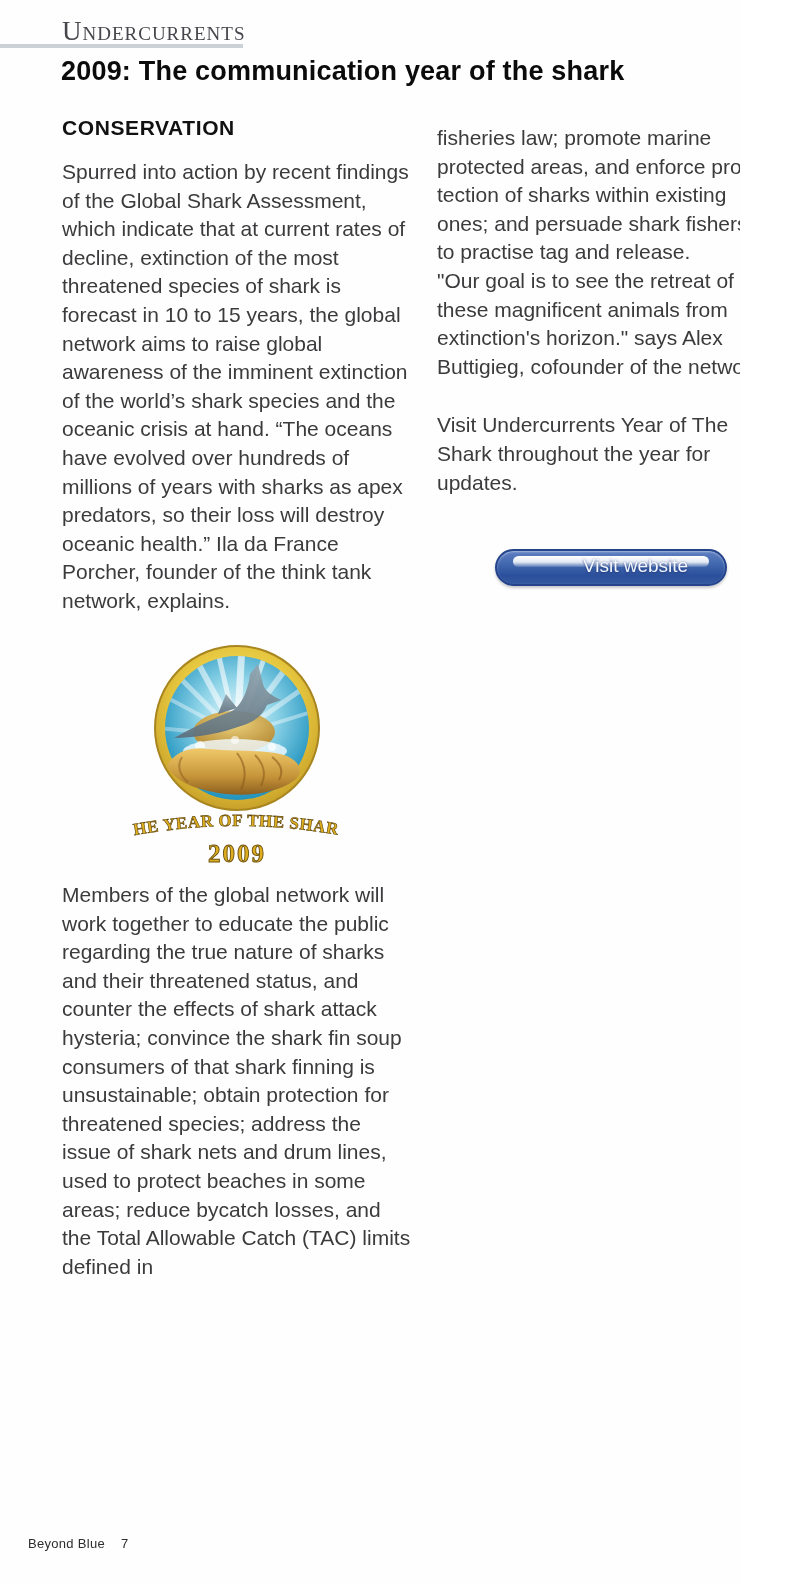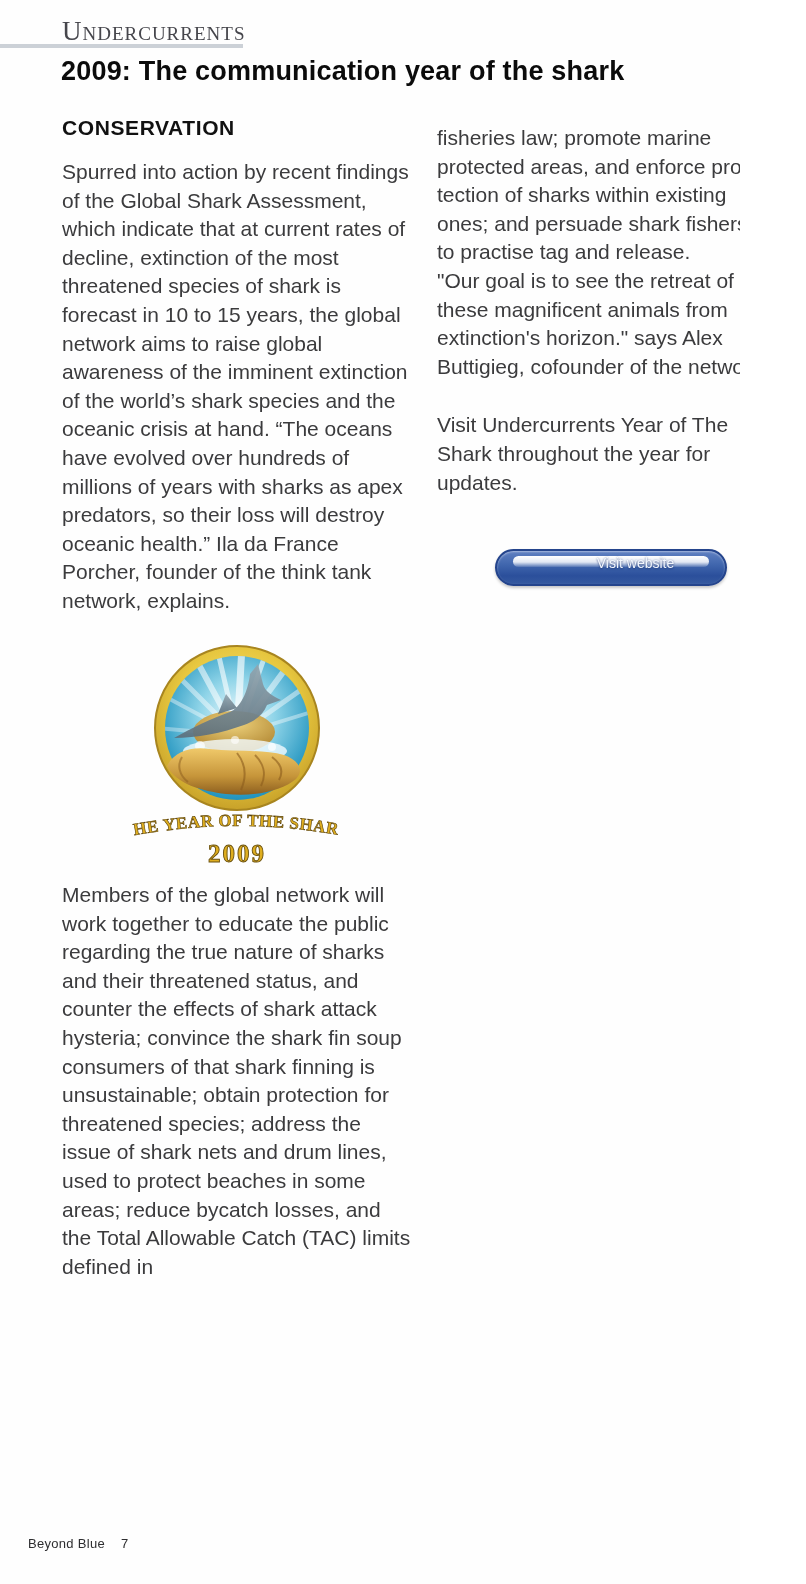--- a/index.html
+++ b/index.html
@@ -58,21 +58,21 @@
   }
   .visit-btn .gloss{
     position:absolute;left:7%;right:7%;top:5px;height:11px;
     border-radius:7px;
     background:linear-gradient(#ffffff 0%, rgba(255,255,255,.85) 55%, rgba(255,255,255,.12) 100%);
     pointer-events:none;
   }
   .visit-btn .btn-label{
     position:absolute;left:5px;right:0;top:4px;
     text-align:center;
-    color:#f2f6fd;font-size:14px;font-weight:400;
+    color:#f2f6fd;font-size:19px;font-weight:400;
     text-shadow:0 1px 2px rgba(30,50,110,.55), 0 0 2px rgba(40,60,120,.4);
     font-family:"Liberation Sans", sans-serif;
     padding-left:44px;
   }
   
   .footer{
     position:absolute;left:28px;top:1536px;
     font-size:13px;color:#2e2e30;letter-spacing:0.3px;
   }
   .footer .pub{margin-right:16px;}

